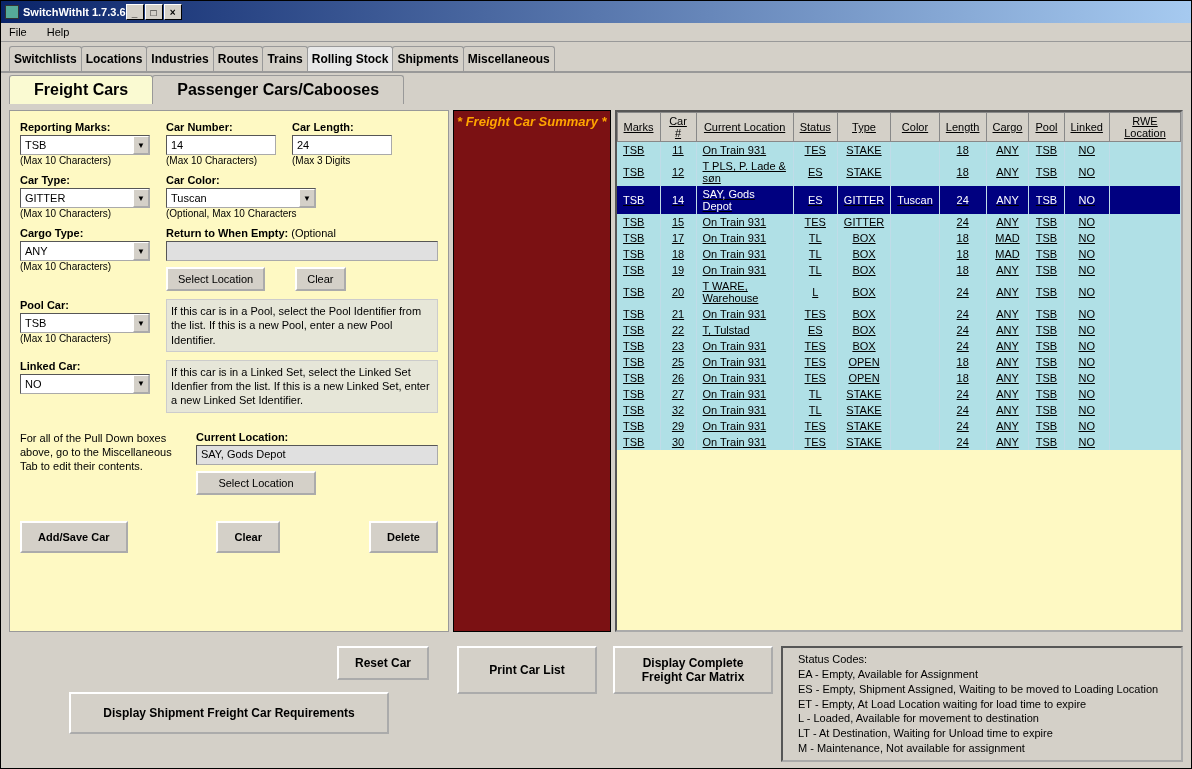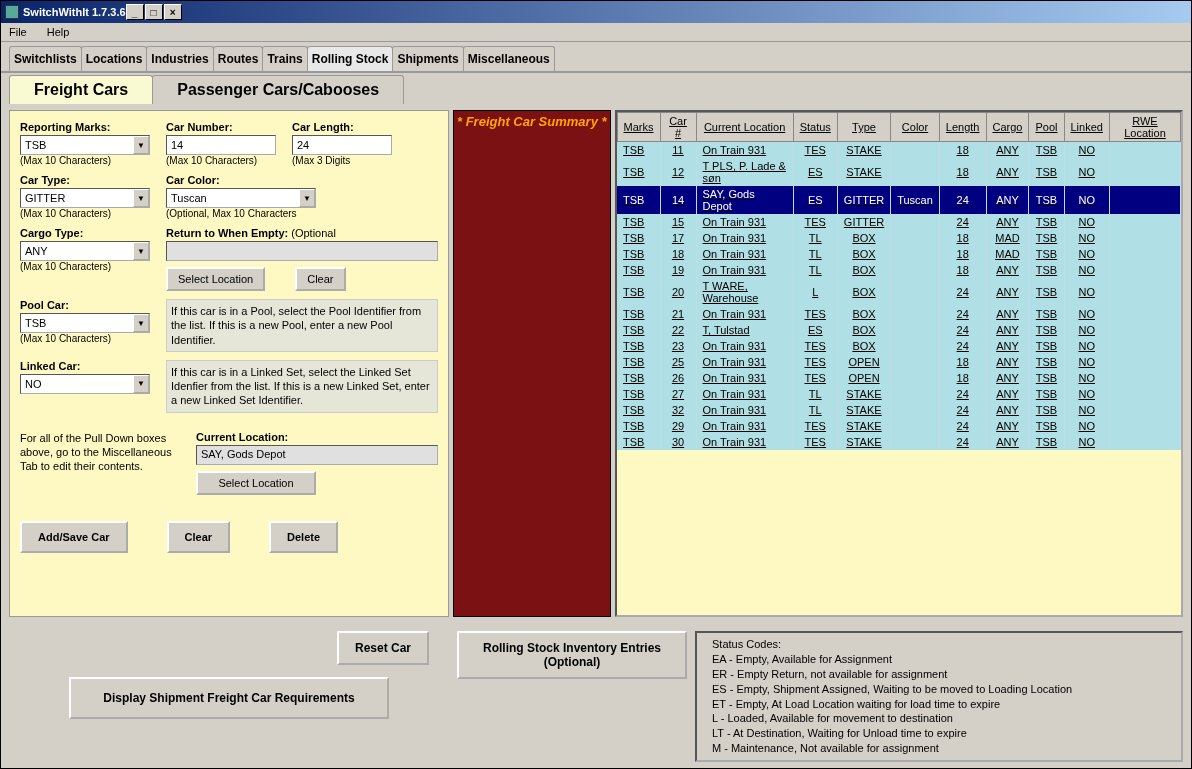--- a/index.html
+++ b/index.html
@@ -37,21 +37,21 @@
 .table-wrap { border: 2px inset #aaa; background: #fef9c3; flex: 1; overflow: auto; text-decoration: underline; }
 table.data { border-collapse: collapse; width: 100%; }
 table.data th { background: #d4d0c8; border: 1px solid #888; padding: 2px 6px; font-weight: normal; font-size: 11px; }
 table.data td { border-right: 1px solid #c0dce8; padding: 2px 6px; font-size: 11px; text-align: center; }
 table.data td.lalign { text-align: left; }
 table.data tr.row { background: #b0e0e6; }
 table.data tr.row.sel { background: #000080; color: #fff; }
 .bottom-area { display: flex; gap: 8px; padding: 6px 8px; }
 .bottom-area .btn.big { font-size: 12px; font-weight: bold; text-align: center; }
 .status-box { background: #d4d0c8; border: 2px inset #aaa; padding: 4px 15px; font-size: 11px; line-height: 1.35; flex: 1; }
-.btn-row { display: flex; gap: 39px; margin-top: 18px; justify-content: flex-start; }
+.btn-row { display: flex; gap: 12px; margin-top: 18px; justify-content: space-between; }
 </style>
 </head>
 <body>
 
 <div class="window">
   <div class="titlebar">
     <div class="titlebar-left">
       <div class="titlebar-icon"></div>
       <span>SwitchWithIt 1.7.3.6</span>
     </div>
@@ -420,26 +420,28 @@
       </div>
     </div>
   </div>
 
   <div class="bottom-area">
     <div style="width:440px;display:flex;flex-direction:column;gap:12px;align-items:center">
       <button class="btn big" style="align-self:flex-end;margin-right:20px">Reset Car</button>
       <button class="btn big" style="width:320px;padding:12px">Display Shipment Freight Car Requirements</button>
     </div>
     <div style="display:flex;flex-direction:column;gap:12px">
-      <button class="btn big" style="width:230px;align-self:center">Rolling Stock Inventory Entries (Optional)</button>
+      <div style="display:flex;gap:16px">
+        <button class="btn big" style="width:140px">Print Car List</button>
+        <button class="btn big" style="width:160px">Display Complete Freight Car Matrix</button>
+      </div>
     </div>
     <div class="status-box" id="status-box">
         <div>Status Codes:</div>
         <div>EA - Empty, Available for Assignment</div>
-        <div>ER - Empty Return, not available for assignment</div>
         <div>ES - Empty, Shipment Assigned, Waiting to be moved to Loading Location</div>
         <div>ET - Empty, At Load Location waiting for load time to expire</div>
         <div>L - Loaded, Available for movement to destination</div>
         <div>LT - At Destination, Waiting for Unload time to expire</div>
         <div>M - Maintenance, Not available for assignment</div>
       </div>
   </div>
 </div>
 
 </body></html>

